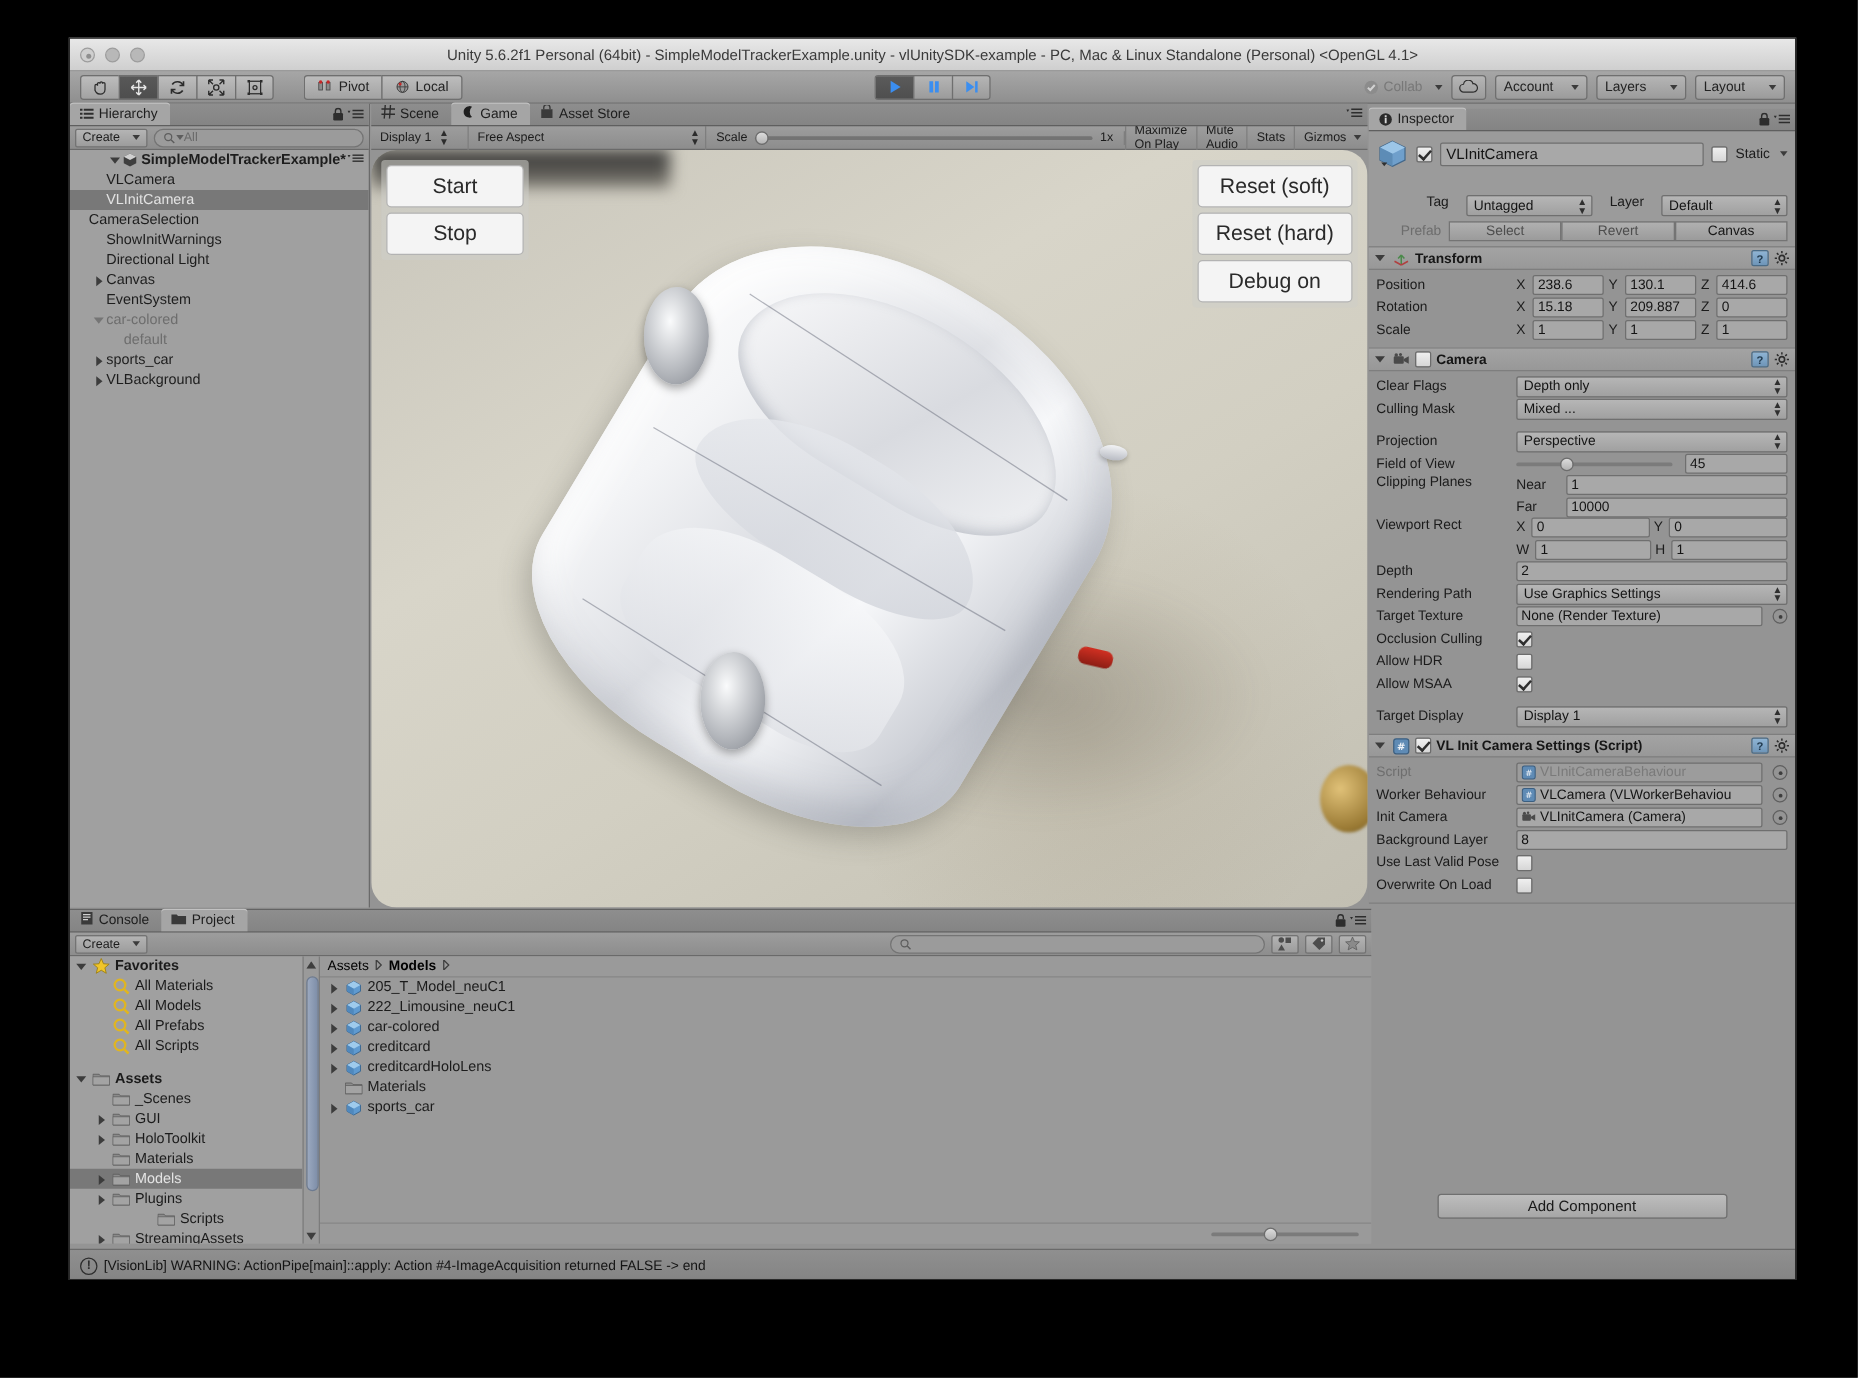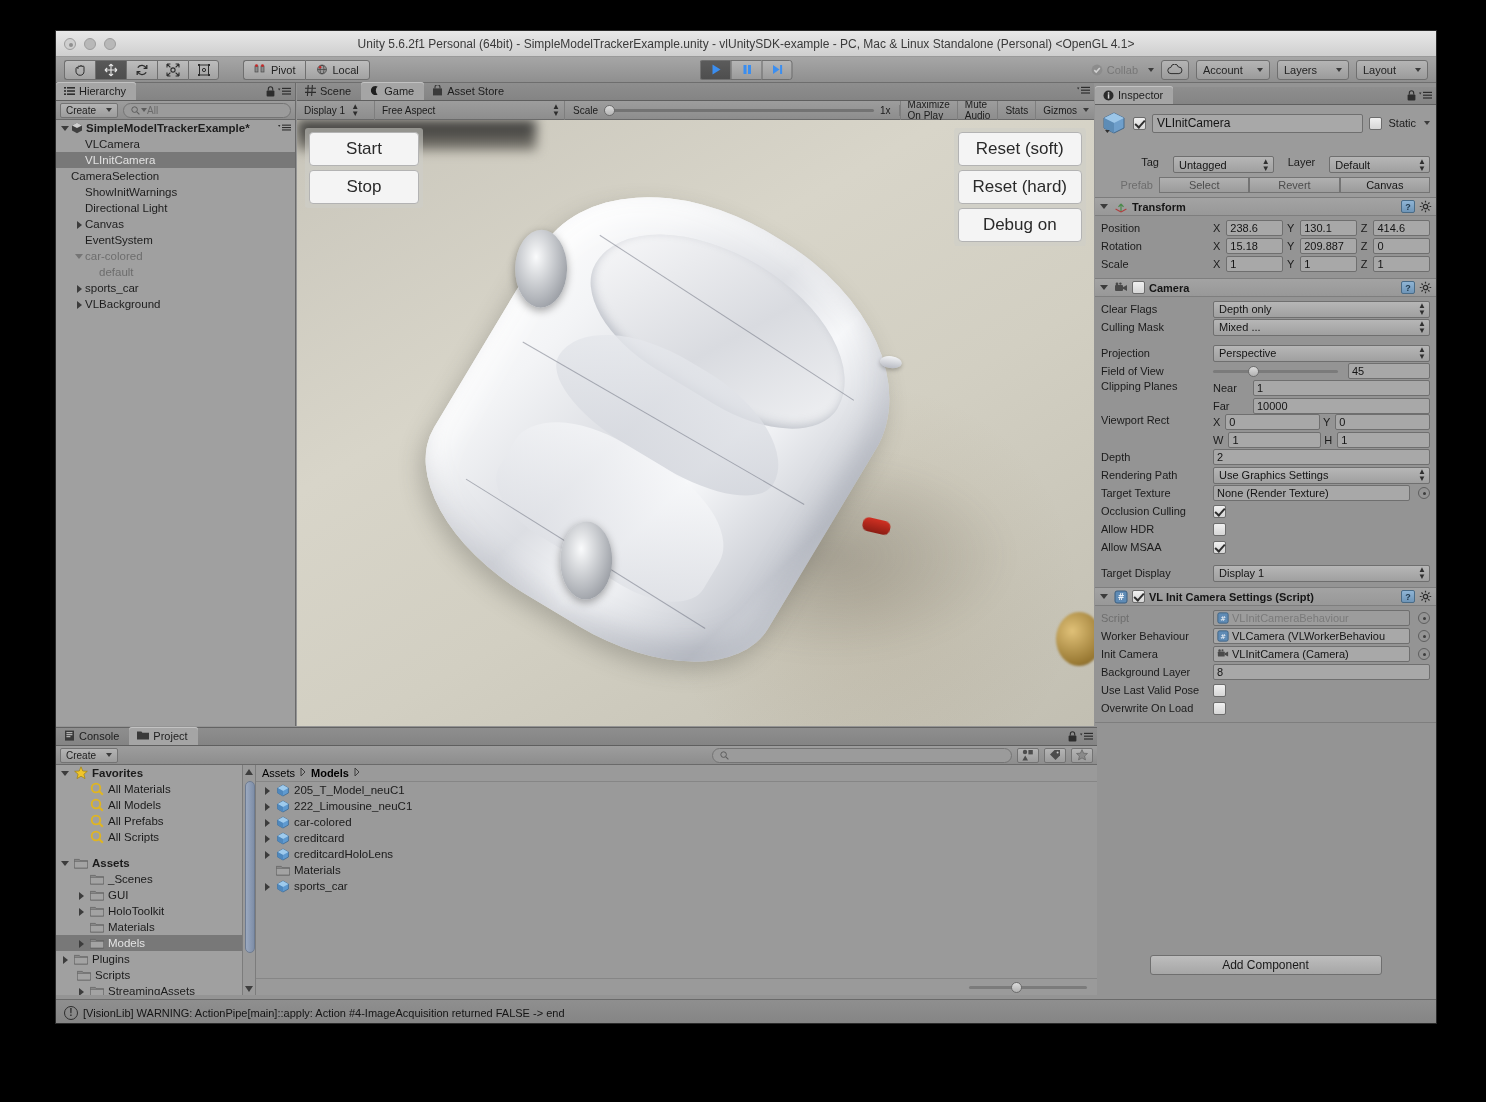--- a/index.html
+++ b/index.html
@@ -150,20 +150,21 @@
   .gv-scale{ display:flex; align-items:center; gap:6px; padding:0 8px; border-right:1px solid #7e7e7e; flex:1; }
   .slider-track{ flex:0 0 270px; height:3px; background:#737373; border-radius:2px; position:relative; }
   .slider-knob{ position:absolute; left:0; top:-4px; width:11px;height:11px;border-radius:50%;
     background:linear-gradient(#dcdcdc,#b5b5b5); border:1px solid #6d6d6d; }
   .gv-toggle{ height:19px; display:flex; align-items:center; padding:0 7px; border-left:1px solid #7e7e7e; }
 
   .gv-canvas{ flex:1; position:relative; overflow:hidden;
     background:
       radial-gradient(circle at 72% 78%, rgba(120,95,55,.12), transparent 28%),
       linear-gradient(150deg,#c9c6bb 0%, #d8d5c9 35%, #d2cfc2 60%, #c2bfb2 100%);
+    border-radius: 20px;
   }
   .desk-dark{ position:absolute; left:0; top:0; width:30%; height:5%;
     background:linear-gradient(180deg,#2f2f2f,#7e7b72); filter:blur(6px); }
   .coin{ position:absolute; right:-8px; bottom:60px; width:46px; height:54px; border-radius:50%;
     background:radial-gradient(circle at 35% 35%, #e0c178, #9a7a34 70%, #6d5524);
     filter:blur(1.2px); }
   .shadow-blob{ position:absolute; left:44%; top:55%; width:46%; height:34%;
     background:radial-gradient(ellipse at center, rgba(90,85,75,.30), rgba(90,85,75,0) 70%);
     filter:blur(8px); }
 
@@ -473,21 +474,21 @@
         <div class="searchbox">
           <svg width="9" height="9" viewBox="0 0 9 9" style="margin-right:1px">
               <circle cx="3.6" cy="3.6" r="2.8" fill="none" stroke="#5d5d5d" stroke-width="1"></circle>
               <path d="M5.8 5.8 8.4 8.4" stroke="#5d5d5d" stroke-width="1.1"></path>
             </svg>
           <span class="caret" style="border-top-color:#5d5d5d;margin-left:0"></span>
           <span>All</span>
         </div>
       </div>
       <div class="hier-list" id="hier-list">
-          <div class="hrow root" style="padding-left: 4px;">
+          <div class="hrow root" style="padding-left: 4px; margin-left: 27px;">
             <span class="tri d"></span>
             <span class="gobj"><svg width="12" height="12" viewBox="0 0 12 12">
                 <path d="M6 .8 11 3.4v5.2L6 11.2 1 8.6V3.4z" fill="#3f3f3f"></path>
                 <path d="M6 .8 11 3.4 6 6 1 3.4z" fill="#d0d0d0"></path>
               </svg></span>
             <span>SimpleModelTrackerExample*</span>
             <span style="margin-left: auto; margin-right: 4px;"><svg width="13" height="8" viewBox="0 0 13 8">
                 <path d="M0 1 2.4 1 1.2 3z" fill="#2d2d2d"></path>
                 <rect x="4" y="0.6" width="9" height="1.1" fill="#2d2d2d"></rect>
                 <rect x="4" y="3" width="9" height="1.1" fill="#2d2d2d"></rect>
@@ -1123,31 +1124,31 @@
             <div class="prow2 sel" style="padding-left: 20px;">
               <span class="tri r"></span>
               <span style="display: flex; flex: 0 0 15px;">
                 <svg width="14" height="11" viewBox="0 0 14 11">
                   <path d="M0.3 1.4h5l1.1 1.3H13.7V10H0.3z" fill="#8b8b8b" stroke="#5d5d5d" stroke-width=".7"></path>
                   <path d="M0.3 3.4h13.4V10H0.3z" fill="#a3a3a3" stroke="#5d5d5d" stroke-width=".6"></path>
                 </svg>
               </span>
               <span>Models</span>
             </div>
-            <div class="prow2" style="padding-left: 4px;">
+            <div class="prow2" style="padding-left: 20px;">
               <span class="tri r"></span>
               <span style="display: flex; flex: 0 0 15px;">
                 <svg width="14" height="11" viewBox="0 0 14 11">
                   <path d="M0.3 1.4h5l1.1 1.3H13.7V10H0.3z" fill="#8b8b8b" stroke="#5d5d5d" stroke-width=".7"></path>
                   <path d="M0.3 3.4h13.4V10H0.3z" fill="#a3a3a3" stroke="#5d5d5d" stroke-width=".6"></path>
                 </svg>
               </span>
               <span>Plugins</span>
             </div>
-            <div class="prow2" style="padding-left: 7px;">
+            <div class="prow2" style="padding-left: 20px; margin-left: 36px;">
               <span class="tri"></span>
               <span style="display: flex; flex: 0 0 15px;">
                 <svg width="14" height="11" viewBox="0 0 14 11">
                   <path d="M0.3 1.4h5l1.1 1.3H13.7V10H0.3z" fill="#8b8b8b" stroke="#5d5d5d" stroke-width=".7"></path>
                   <path d="M0.3 3.4h13.4V10H0.3z" fill="#a3a3a3" stroke="#5d5d5d" stroke-width=".6"></path>
                 </svg>
               </span>
               <span>Scripts</span>
             </div>
             <div class="prow2" style="padding-left: 20px;">

